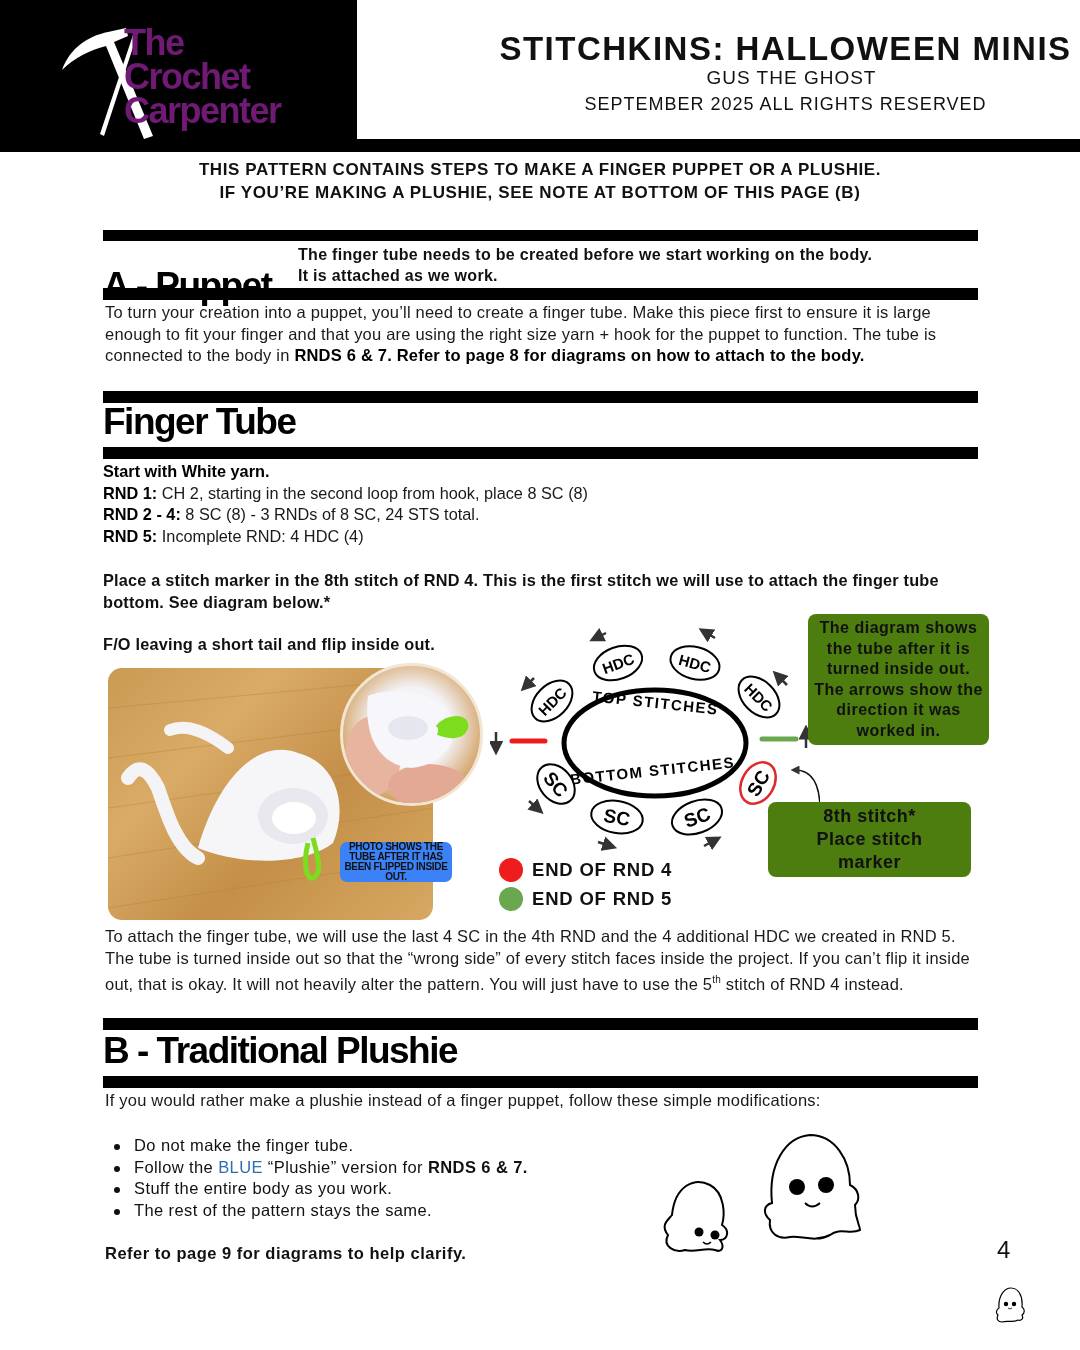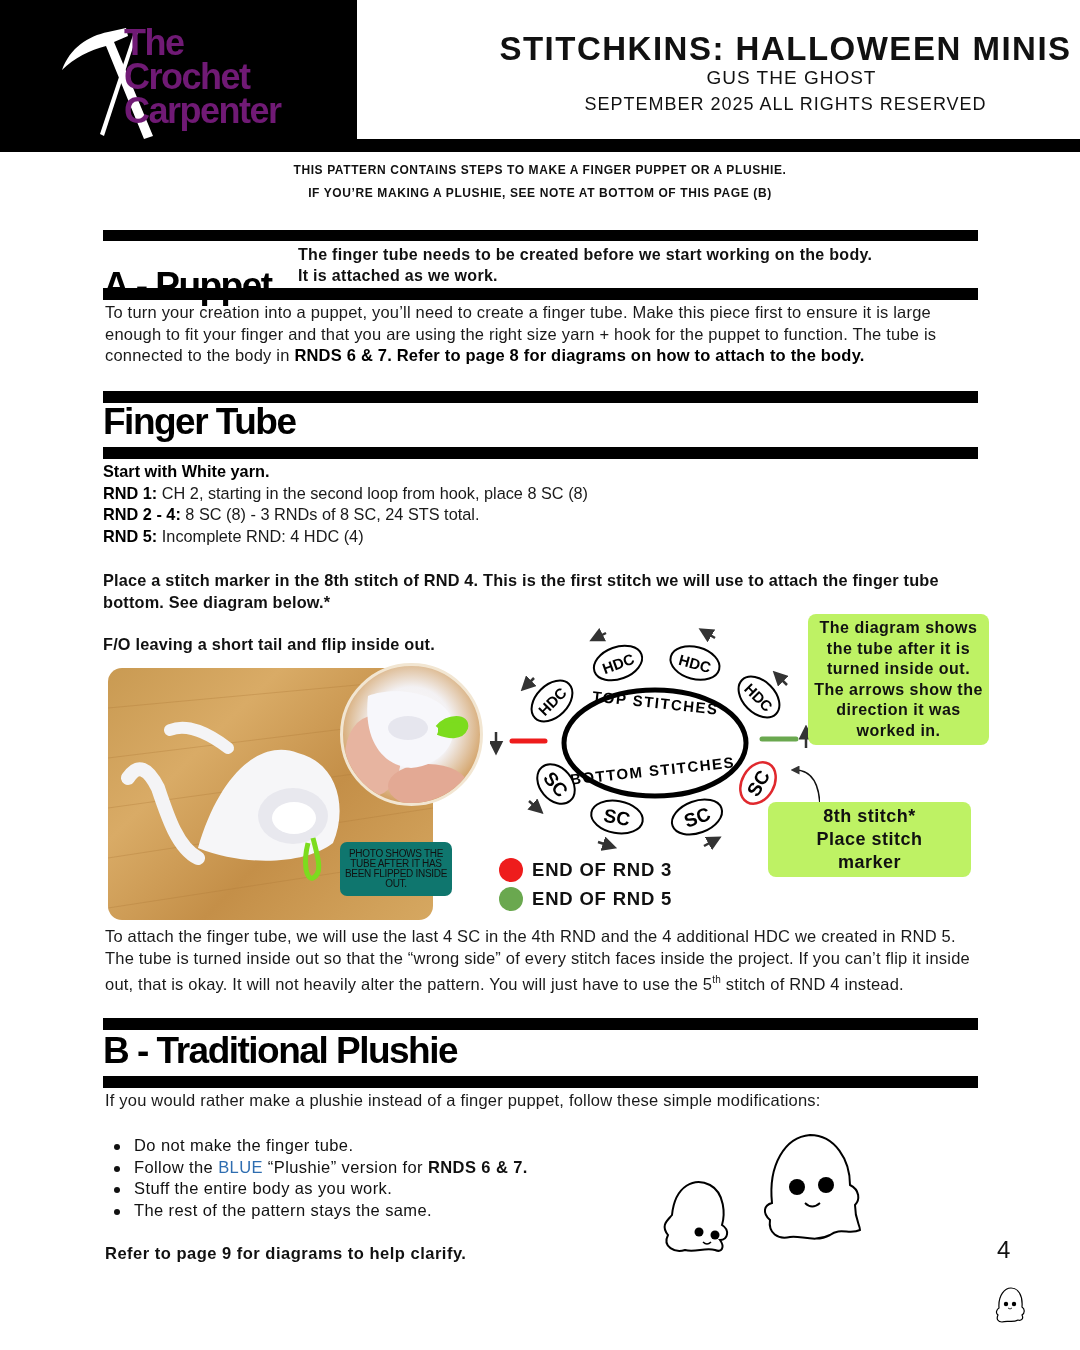--- a/index.html
+++ b/index.html
@@ -8,41 +8,41 @@
 
   .header { position: absolute; left: 0; top: 0; width: 1080px; height: 152px; background: #000; }
   .header-white { position: absolute; left: 357px; top: 0; width: 723px; height: 139px; background: #fff; }
   .logo { position: absolute; left: 48px; top: 26px; width: 280px; height: 115px; }
   .logo-text { position: absolute; left: 124px; top: 26px; color: #701a75; font-family: "Liberation Sans", sans-serif; font-weight: 700; font-size: 36px; line-height: 34px; letter-spacing: -1.5px; }
   .title { position: absolute; left: 359px; width: 853px; text-align: center; }
   .title-main { top: 30px; font-size: 33px; font-weight: 700; letter-spacing: 1.5px; }
   .title-sub { top: 67px; font-size: 19px; letter-spacing: 1px; padding-left: 12px; }
   .title-rights { top: 94px; font-size: 18px; letter-spacing: 1px; }
 
-  .intro { position: absolute; left: 0; width: 1080px; text-align: center; font-family: "Liberation Sans Narrow", "Liberation Sans", sans-serif; font-weight: 700; font-size: 12px; line-height: 22.5px; top: 159px; letter-spacing: 0.6px; }
+  .intro { position: absolute; left: 0; width: 1080px; text-align: center; font-family: "Liberation Sans Narrow", "Liberation Sans", sans-serif; font-weight: 700; font-size: 17px; line-height: 22.5px; top: 159px; letter-spacing: 0.6px; }
 
   .bar { position: absolute; left: 103px; width: 875px; background: #000; }
 
   .h-big { position: absolute; left: 103px; font-weight: 700; font-size: 37px; letter-spacing: -1.5px; color: #000; }
   .puppet-note { position: absolute; left: 298px; top: 244px; font-weight: 700; font-size: 16px; line-height: 21px; letter-spacing: 0.3px; }
 
   .para { position: absolute; left: 105px; width: 875px; font-size: 16.5px; line-height: 21.7px; letter-spacing: 0.2px; color: #1a1a1a; }
   .para b { color: #000; }
 
   .steps { position: absolute; left: 103px; top: 461px; font-size: 16.3px; line-height: 21.5px; color: #1a1a1a; }
   .steps b { color: #000; }
   .marker-note { position: absolute; left: 103px; top: 569px; font-size: 16.3px; line-height: 22px; font-weight: 700; letter-spacing: 0.2px; }
   .fo-note { position: absolute; left: 103px; top: 635px; font-size: 16.3px; font-weight: 700; letter-spacing: 0.2px; }
 
   .photo { position: absolute; left: 108px; top: 668px; width: 325px; height: 252px; border-radius: 14px; background: linear-gradient(135deg, #c99a52 0%, #d9ab66 30%, #c48f48 60%, #d6a861 100%); overflow: hidden; }
   .photo-inset { position: absolute; left: 340px; top: 663px; width: 143px; height: 143px; border-radius: 50%; border: 3px solid #f2e6d2; background: radial-gradient(circle at 50% 45%, #ffffff 0%, #f3f1f3 40%, #d4a46a 72%, #c08a4a 100%); overflow: hidden; }
-  .photo-label { position: absolute; left: 340px; top: 842px; width: 112px; background: #0f766e; border-radius: 7px; text-align: center; font-weight: 400; font-size: 10px; line-height: 10px; padding: 7px 2px; letter-spacing: -0.3px; }
+  .photo-label { position: absolute; left: 340px; top: 842px; width: 112px; background: #3b82f6; border-radius: 7px; text-align: center; font-weight: 700; font-size: 10px; line-height: 10px; padding: 0 2px; letter-spacing: -0.3px; }
 
   .diagram { position: absolute; left: 490px; top: 620px; width: 330px; height: 240px; }
-  .callout { position: absolute; background: #bef264; border-radius: 8px; font-weight: 700; text-align: center; letter-spacing: 0.5px; }
+  .callout { position: absolute; background: #4d7c0f; border-radius: 8px; font-weight: 700; text-align: center; letter-spacing: 0.5px; }
   .callout-1 { left: 808px; top: 614px; width: 181px; font-size: 16px; line-height: 20.5px; padding: 4px 4px; }
   .callout-2 { left: 768px; top: 802px; width: 203px; font-size: 18px; line-height: 23px; padding: 3px 20px; }
 
   .legend { position: absolute; left: 499px; font-weight: 700; font-size: 18.5px; letter-spacing: 0.8px; display: flex; align-items: center; }
   .legend .dot { width: 24px; height: 24px; border-radius: 50%; margin-right: 9px; }
 
   .bullets { position: absolute; left: 108px; top: 1135px; font-size: 16.5px; line-height: 21.7px; letter-spacing: 0.4px; list-style: none; }
   .bullets li { position: relative; padding-left: 26px; }
   .bullets li::before { content: ""; position: absolute; left: 6px; top: 9px; width: 6px; height: 6px; border-radius: 50%; background: #111; }
   .blue { color: #2e6db0; }
@@ -192,21 +192,21 @@
 </svg>
 
 <div class="callout callout-1">The diagram shows the tube after it is turned inside out. The arrows show the direction it was worked in.</div>
 <div class="callout callout-2">
   <div>8th stitch*</div>
   <div>Place stitch marker</div>
 </div>
 
 <div class="legend" style="top:858px;">
   <span class="dot" style="background:#ee1c1c;"></span>
-  <span>END OF RND 3</span>
+  <span>END OF RND 4</span>
 </div>
 <div class="legend" style="top:887px;">
   <span class="dot" style="background:#6aa84f;"></span>
   <span>END OF RND 5</span>
 </div>
 
 <div class="para" style="top:926px;width:870px;"><span>To attach the finger tube, we will use the last 4 SC in the 4th RND and the 4 additional HDC we created in RND 5. The tube is turned inside out so that the “wrong side” of every stitch faces inside the project. If you can’t flip it inside out, that is okay. It will not heavily alter the pattern. You will just have to use the 5</span><sup style="font-size:10px;">th</sup><span> stitch of RND 4 instead.</span></div>
 
 <div class="bar" style="top:1018px;height:12px;"></div>
 <div class="h-big" style="top:1030px;">B - Traditional Plushie</div>

